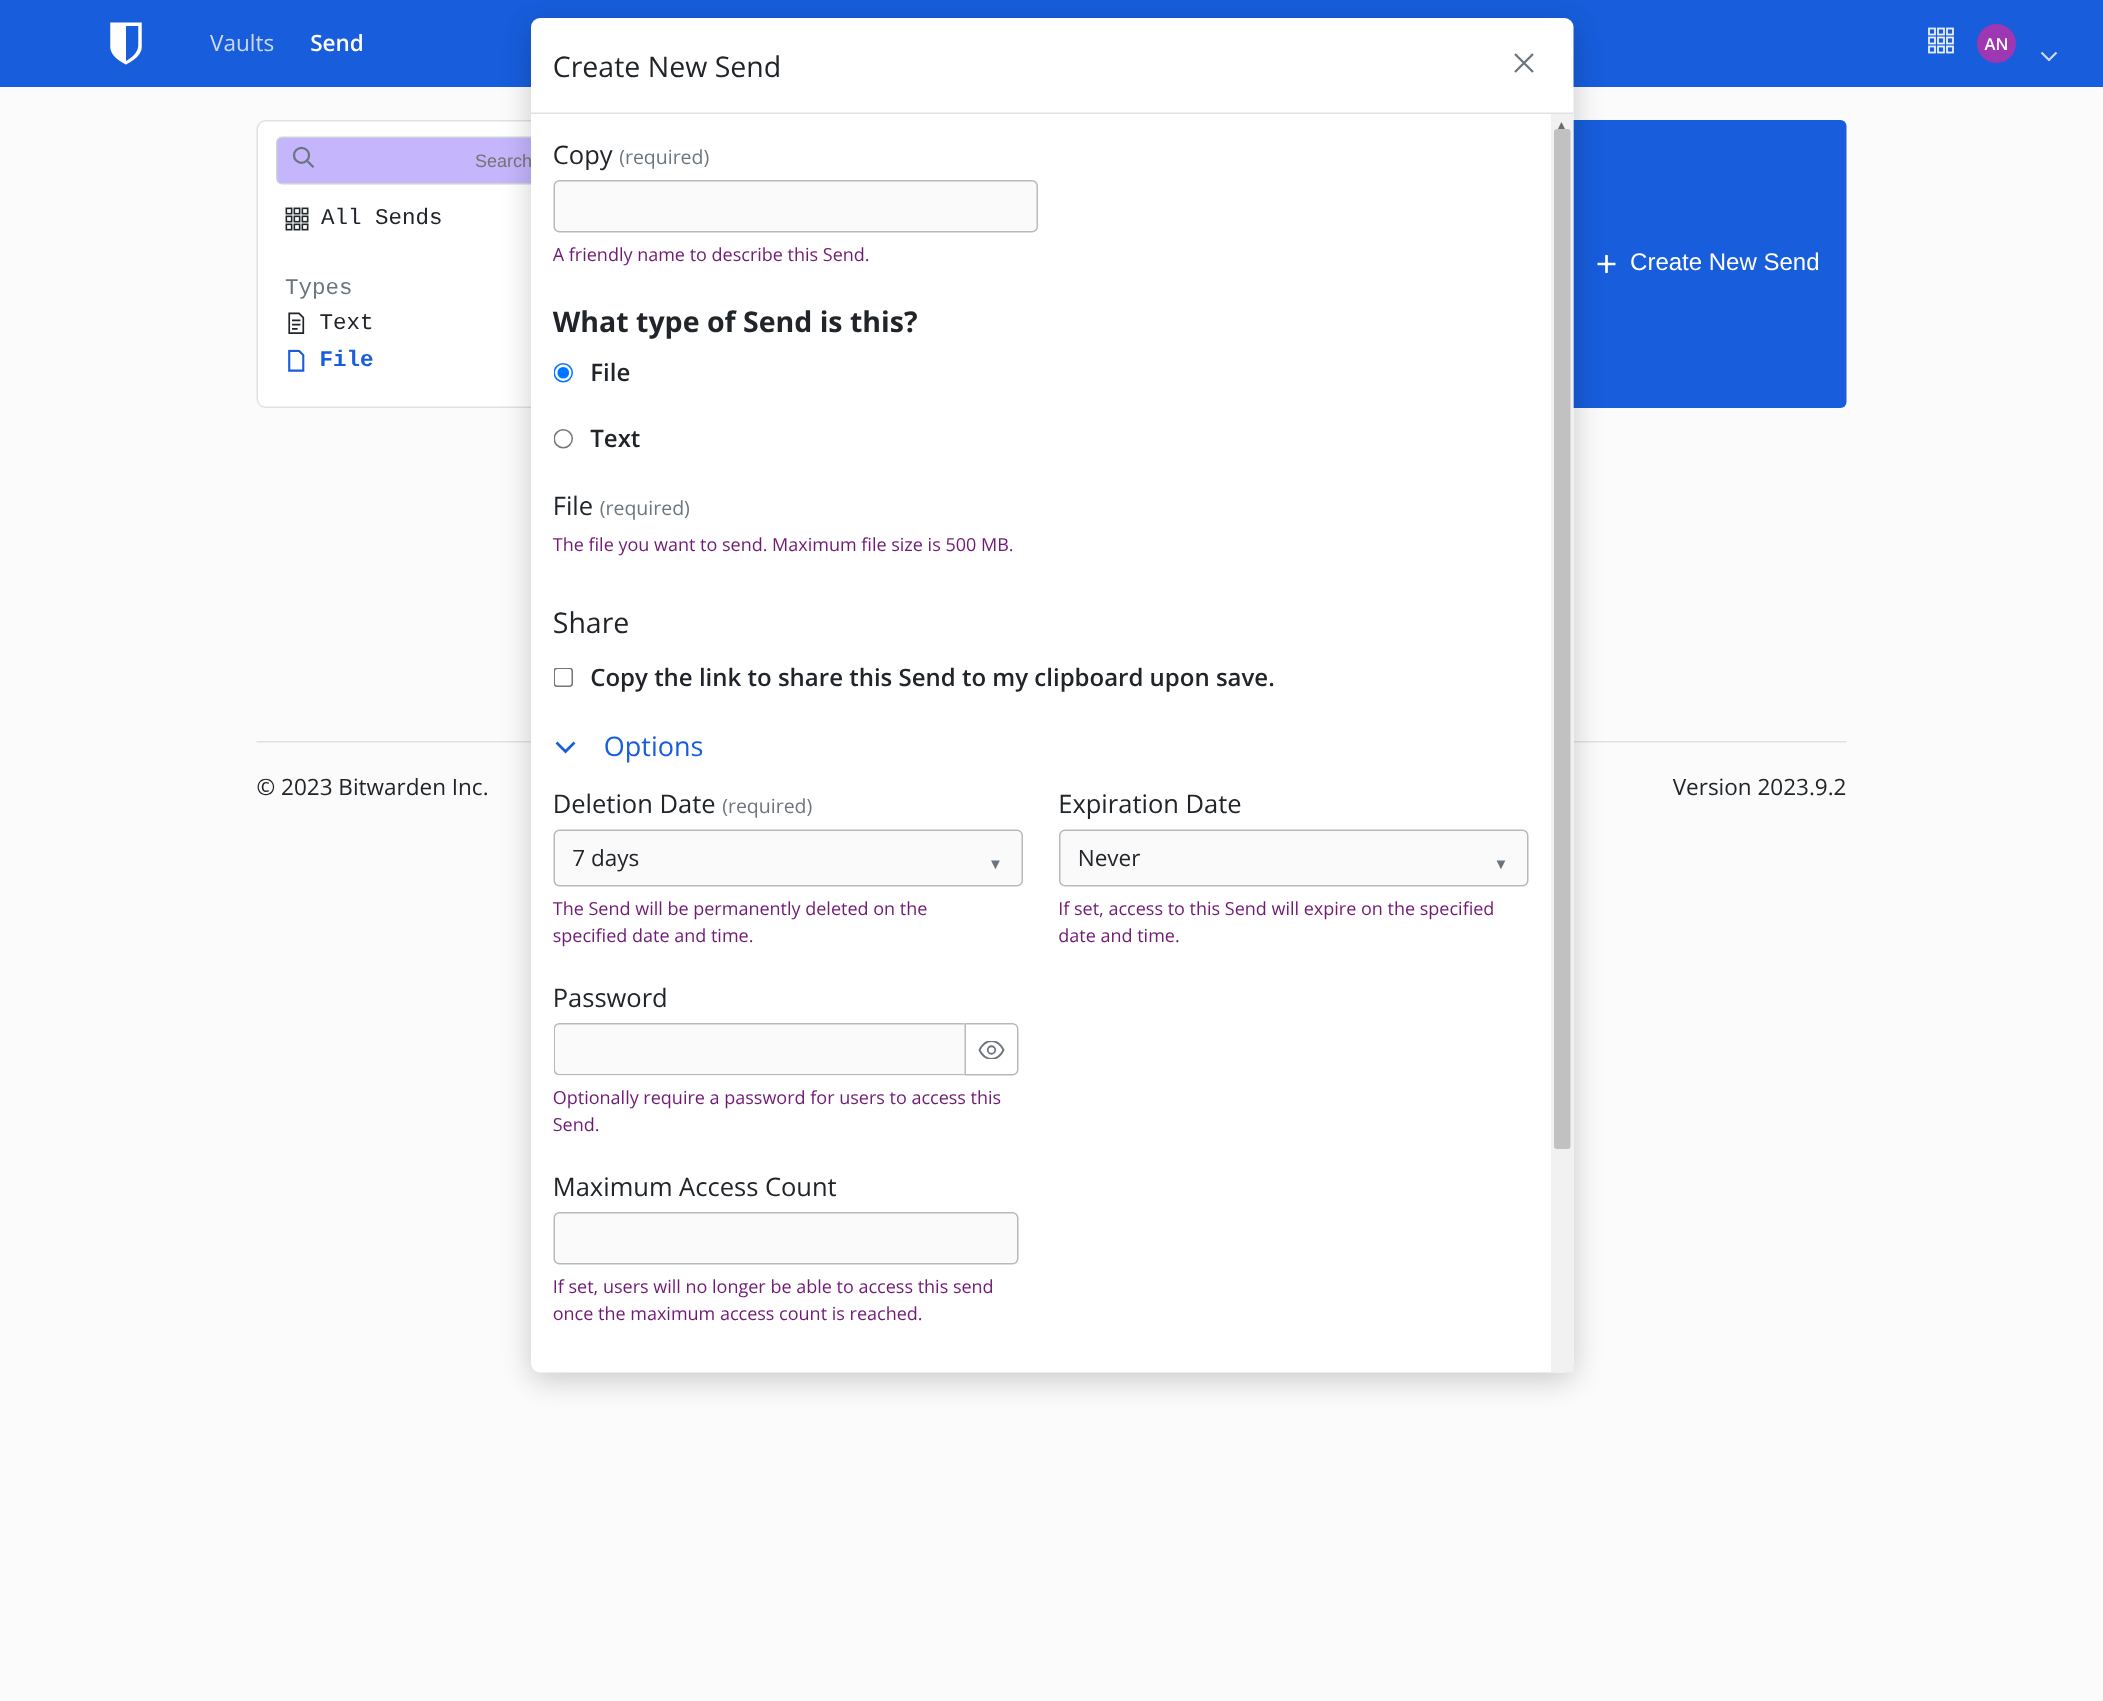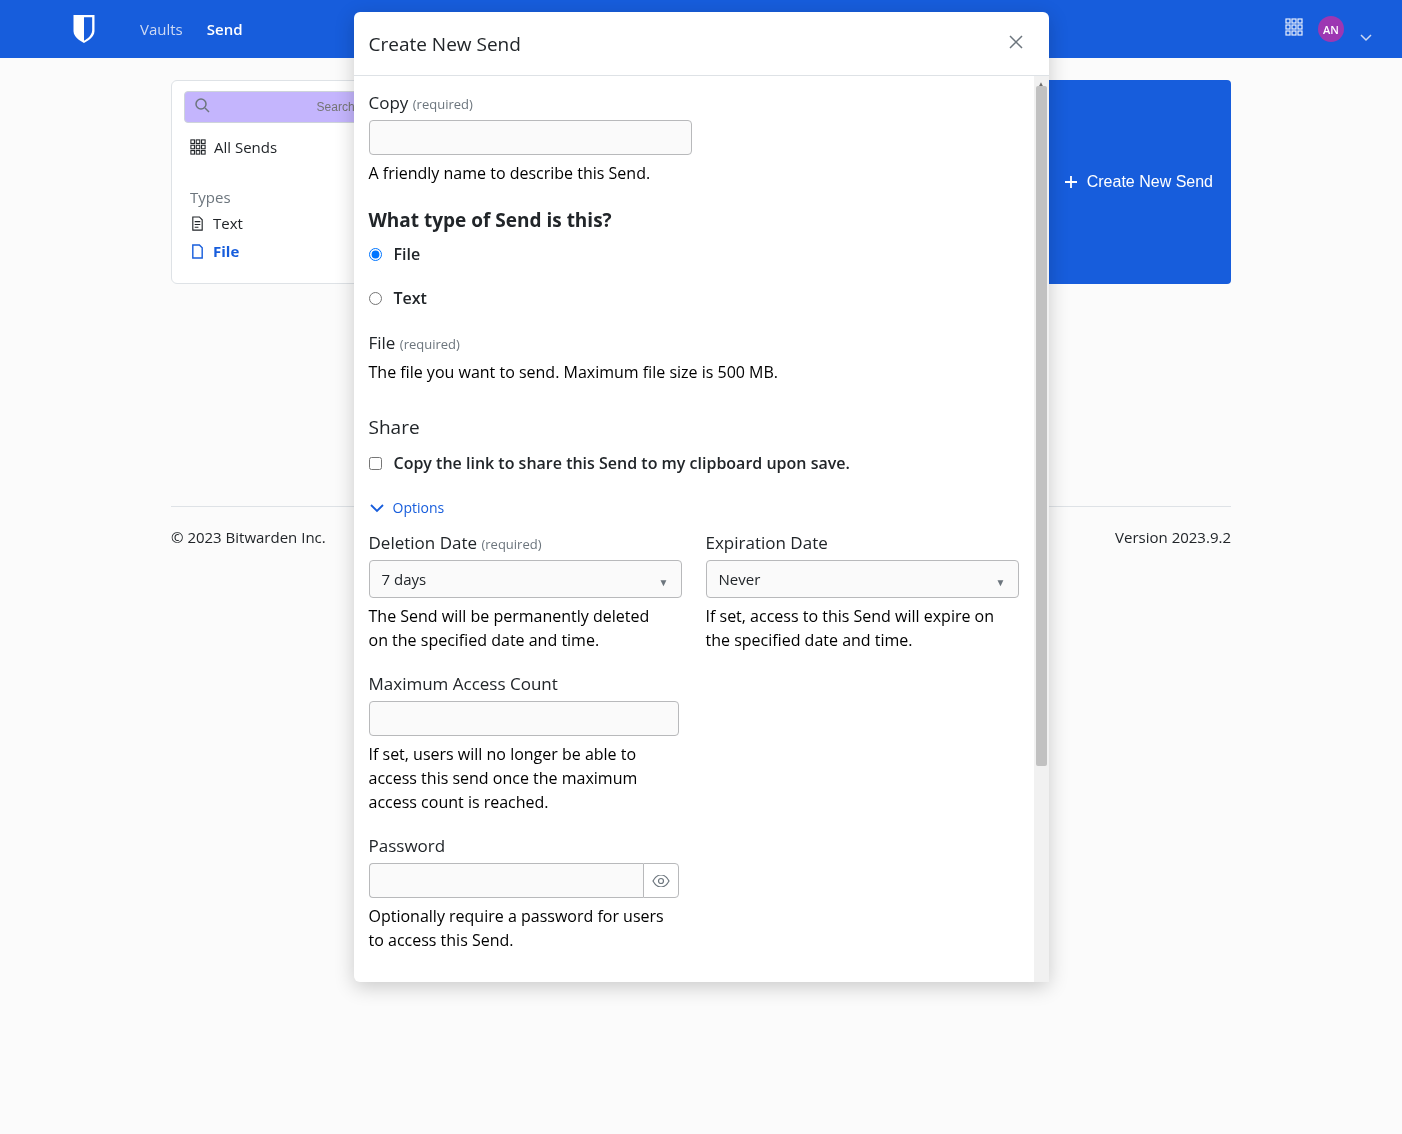--- a/index.html
+++ b/index.html
@@ -100,20 +100,21 @@
 }
 .search-icon {
   position: absolute;
   left: 10px;
   top: 50%;
   transform: translateY(-50%);
   color: #6c757d;
 }
 .sidebar-body {
   padding: 0 18px 18px;
+  font-family: Liberation Mono, monospace;
 }
 .sidebar-item {
   display: flex;
   align-items: center;
   gap: 8px;
   padding: 4px 0;
   cursor: pointer;
 }
 .sidebar-subhead {
   color: #6c757d;
@@ -232,23 +233,23 @@
   border: 1px solid #b8b9bb;
   border-radius: 4px;
   padding: 8px 12px;
   font-size: 15px;
   background: #fafafa;
 }
 .name-input {
   width: 323px;
 }
 .help-text {
-  color: #000000;
+  color: #701a75;
   margin-top: 6px;
-  font-size: 16px;
+  font-size: 12px;
   line-height: 1.5;
 }
 .section-q {
   font-weight: 700;
   font-size: 19px;
   margin-top: 22px;
   margin-bottom: 10px;
 }
 .radio-row {
   display: flex;
@@ -284,23 +285,23 @@
   align-items: center;
   gap: 12px;
 }
 .check-row label {
   font-weight: 600;
   font-size: 16px;
 }
 .options-toggle {
   display: flex;
   align-items: center;
-  gap: 8px;
+  gap: 18px;
   color: #175ddc;
-  font-size: 14px;
+  font-size: 18px;
   margin-top: 24px;
   cursor: pointer;
 }
 .two-col {
   display: flex;
   gap: 24px;
   margin-top: 14px;
 }
 .col {
   flex: 1;
@@ -515,39 +516,39 @@
             <div class="select-style">
               <span>Never</span>
               <span class="caret">▼</span>
             </div>
             <div class="help-text">If set, access to this Send will expire on the specified date and time.</div>
           </div>
         </div>
 
         
         <div class="field-block" style="max-width:310px;">
-          <div class="field-label">Maximum Access Count</div>
-          <input class="text-input" style="">
-          <div class="help-text">If set, users will no longer be able to access this send once the maximum access count is reached.</div>
-        </div>
-
-        
-        <div class="field-block" style="max-width:310px;">
           <div class="field-label">Password</div>
           <div class="pass-row">
             <input type="password" style="">
             <div class="pass-eye">
               <svg width="18" height="12" viewBox="0 0 18 12">
                   <path d="M1 6 C3 2 6 0 9 0 C12 0 15 2 17 6 C15 10 12 12 9 12 C6 12 3 10 1 6 Z" fill="none" stroke="#6c757d" stroke-width="1.2"></path>
                   <circle cx="9" cy="6" r="2.5" fill="none" stroke="#6c757d" stroke-width="1.2"></circle>
                 </svg>
             </div>
           </div>
           <div class="help-text">Optionally require a password for users to access this Send.</div>
         </div>
+
+        
+        <div class="field-block" style="max-width:310px;">
+          <div class="field-label">Maximum Access Count</div>
+          <input class="text-input" style="">
+          <div class="help-text">If set, users will no longer be able to access this send once the maximum access count is reached.</div>
+        </div>
       </div>
       <div class="scrollbar-fake">
         <div class="scrollbar-arrow" style="top:0">▲</div>
         <div class="scrollbar-thumb"></div>
       </div>
     </div>
   </div>
 </div>
 
 </body></html>

